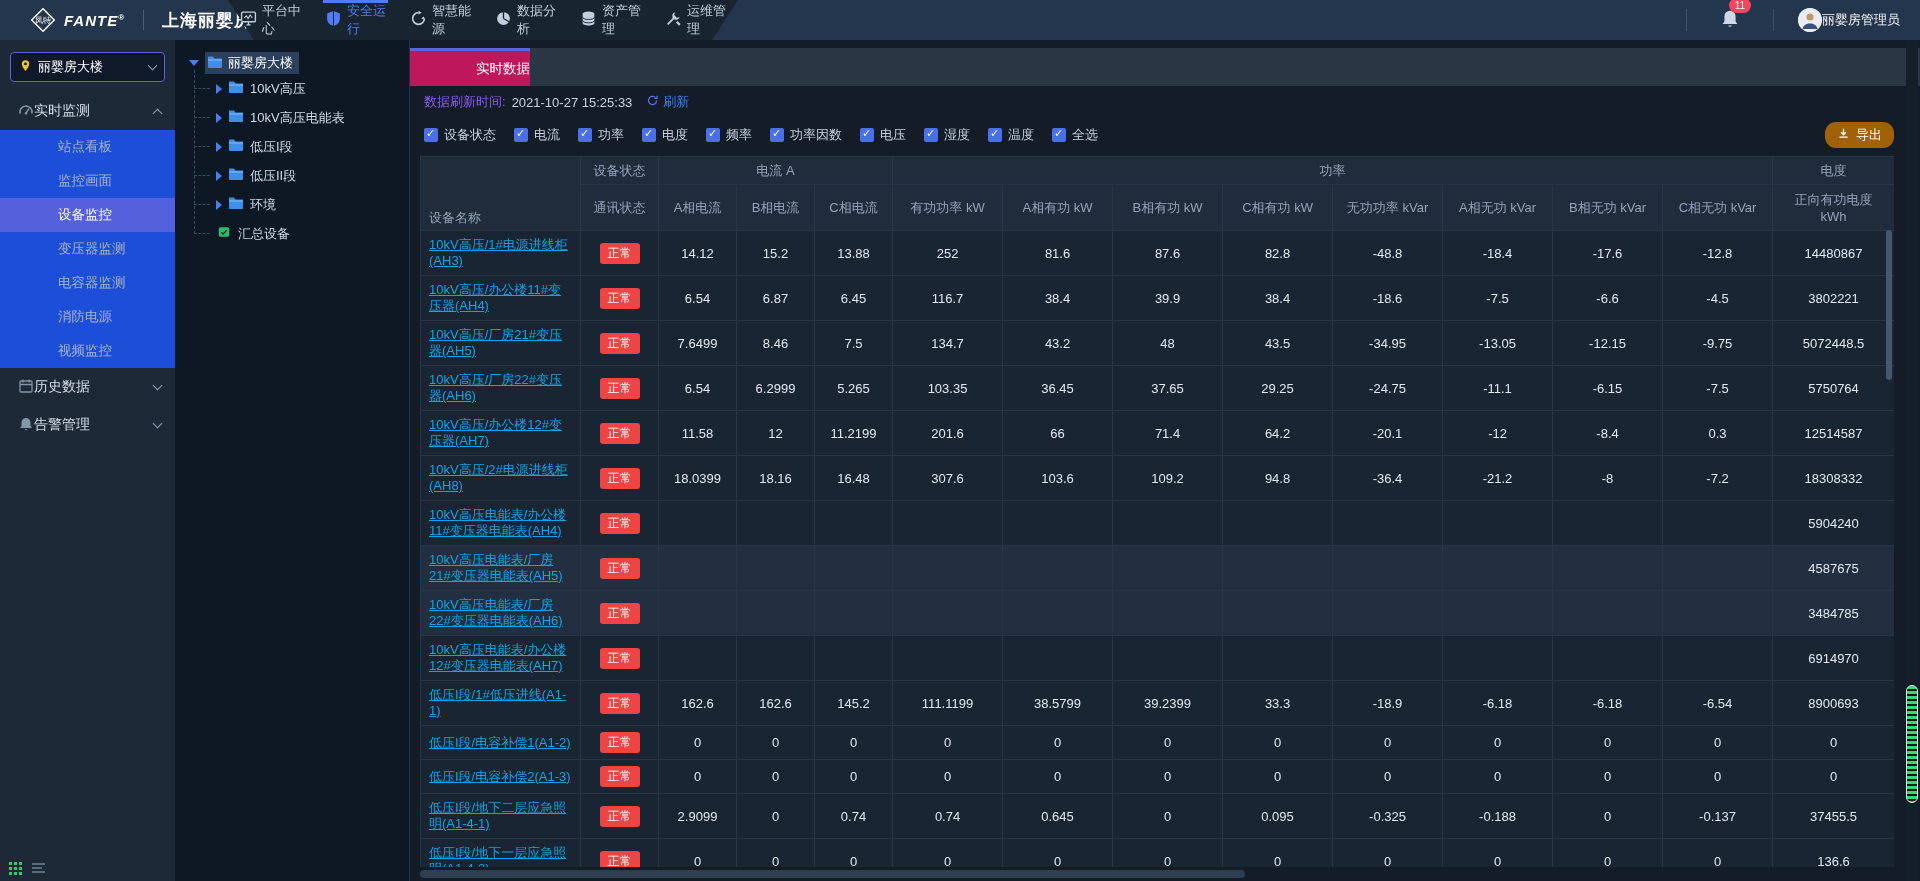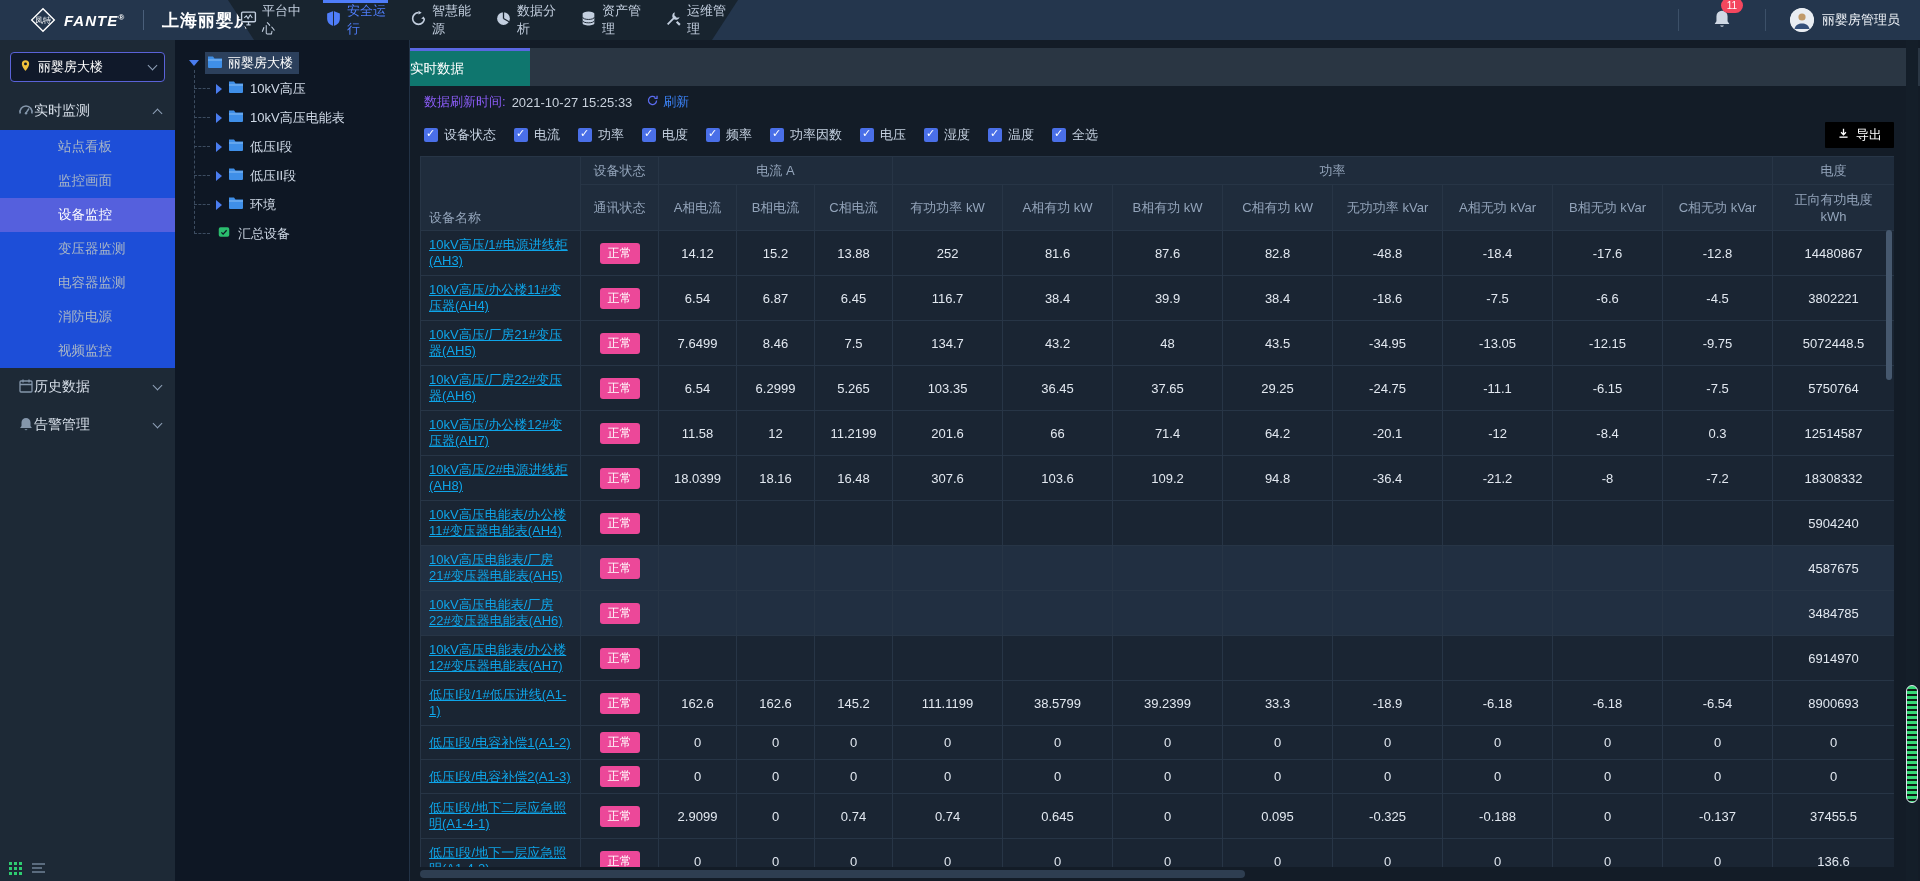--- a/index.html
+++ b/index.html
@@ -29,21 +29,21 @@
   .weather-icon svg { width:40px; height:28px; }
   .temp { font-size:20px; color:#fff; }
   .weather-lines { display:flex; flex-direction:column; line-height:14px; }
   .wl1 { color:#eef3f8; font-size:12px; font-weight:bold; }
   .wl2 { color:#93a6bd; font-size:11px; }
   .tsep { width:1px; height:22px; background:#3c5068; }
   .bell-wrap { position:relative; padding:0 34px; cursor:pointer; }
   .bell-wrap svg { width:18px; height:20px; }
   .badge { position:absolute; top:-11px; left:42px; min-width:22px; height:15px; border-radius:8px;
     background:#f4475e; color:#fff; font-size:10px; display:flex; align-items:center; justify-content:center; padding:0 4px; }
-  .user { display:flex; align-items:center; gap:8px; padding:0 20px 0 24px; cursor:pointer;text-align:right; }
+  .user { display:flex; align-items:center; padding:0 20px 0 24px; cursor:pointer;text-align:right; }
   .avatar { width:24px; height:24px; border-radius:50%; background:#e9edf2; overflow:hidden; }
   .user-name { color:#f0f4f9; font-size:13px; }
 
   
   .layout { display:flex; height:841px; }
 
   
   .sidebar { position:relative; width:175px; background:#1d2936; flex:0 0 auto; }
   .station-select { margin:12px 10px 10px; height:30px; border:1px solid #5a62d8; border-radius:4px;
     background:#10192a; display:flex; align-items:center; gap:6px; padding:0 8px; cursor:pointer; }
@@ -72,49 +72,49 @@
   .caret-right { width:0; height:0; border-top:5px solid transparent; border-bottom:5px solid transparent; border-left:6px solid #4a7df0; }
   .tree-children { position:relative; margin-left:5px; }
   .tree-children::before { content:""; position:absolute; left:0; top:-4px; bottom:14px; border-left:1px dashed #3c4c60; }
   .tree-node { display:flex; align-items:center; gap:6px; height:29px; cursor:pointer; color:#cfd9e6; }
   .tree-node .stub { width:16px; border-top:1px dashed #3c4c60; }
   .tree-node svg, .tree-root svg { width:16px; height:14px; flex:0 0 auto; }
 
   
   .main { position:relative; flex:1; background:#131c27; display:flex; flex-direction:column; padding-top:8px; overflow:hidden; }
   .tabbar { height:38px; background:#2a3643; display:flex; flex:0 0 auto; }
-  .tab { width:120px; height:100%; display:flex; align-items:center; justify-content:flex-start;
-    background:#0f766e; color:#fff; border-top:3px solid #5a66e0; cursor:pointer; font-size:13.5px; }
+  .tab { width:120px; height:100%; display:flex; align-items:center; justify-content:flex-end;
+    background:#be185d; color:#fff; border-top:3px solid #5a66e0; cursor:pointer; font-size:13.5px; }
   .refresh-row { height:32px; display:flex; align-items:center; gap:6px; padding:0 0 0 14px; flex:0 0 auto; }
   .rf-label { color:#8b5cf6; }
   .rf-time { color:#c9d2dd; }
   .rf-link { color:#3b82f6; display:flex; align-items:center; gap:4px; cursor:pointer; margin-left:8px; }
   .rf-link svg { width:13px; height:13px; }
   .filter-row { height:34px; display:flex; align-items:center; padding:0 26px 0 14px; flex:0 0 auto; }
   .filters { display:flex; align-items:center; gap:18px; flex:1; }
   .cbx { display:flex; align-items:center; gap:6px; cursor:pointer; color:#c6d2e2; }
   .box { width:14px; height:14px; border-radius:2px; background:#4a6fe8; position:relative; }
   .box::after { content:"✓"; position:absolute; left:2px; top:-1px; color:#fff; font-size:11px; }
-  .export-btn { height:26px; background:#000000; border:none; border-radius:1px; color:#fff;
+  .export-btn { height:26px; background:#a16207; border:none; border-radius:11px; color:#fff;
     display:flex; align-items:center; gap:6px; padding:0 12px; cursor:pointer; font-size:13px; }
   .export-btn svg { width:13px; height:13px; }
 
   
   .table-wrap { position:relative; flex:1; margin:4px 26px 0 10px; overflow:hidden; }
   table { border-collapse:collapse; table-layout:fixed; width:1474px; background:#1a2533; }
   th, td { border:1px solid #273546; padding:6px 8px; text-align:center; font-weight:normal; }
   thead th { background:#1f2c3c; color:#93a4ba; }
   thead tr.grp th { height:28px; padding:3px 8px; }
   thead tr.sub th { height:42px; }
   th.name-h { text-align:left; vertical-align:bottom; padding-bottom:14px; color:#93a4ba; }
   td { color:#e2e8f0; }
   td.name { text-align:left; line-height:16px; }
   td.name a { color:#0ea5e9; text-decoration:underline; cursor:pointer; }
   tr.hl td { background:#212f41; }
-  .ok-badge { display:inline-block; background:#ec4899; color:#fff; border-radius:3px; padding:2px 8px; font-size:12px; }
+  .ok-badge { display:inline-block; background:#ef4444; color:#fff; border-radius:3px; padding:2px 8px; font-size:12px; }
 
   
   .inner-scroll { position:absolute; right:2px; top:74px; width:6px; height:150px; border-radius:3px; background:#46586e; cursor:pointer; }
   .hscroll { height:14px; margin:0 26px 0 10px; flex:0 0 auto; position:relative; }
   .hthumb { position:absolute; left:0; top:3px; height:8px; width:56%; border-radius:4px; background:#2e3e51; cursor:pointer; }
   .vscroll { position:absolute; top:0; right:2px; width:12px; height:100%; background:#141e29; }
   .vthumb { position:absolute; top:645px; left:0; width:12px; height:118px; border:1px solid #dfe7ee; border-radius:6px;
     background:repeating-linear-gradient(180deg,#35d977 0 3px,#0e1a14 3px 5px); cursor:pointer; }
 </style>
 </head>

